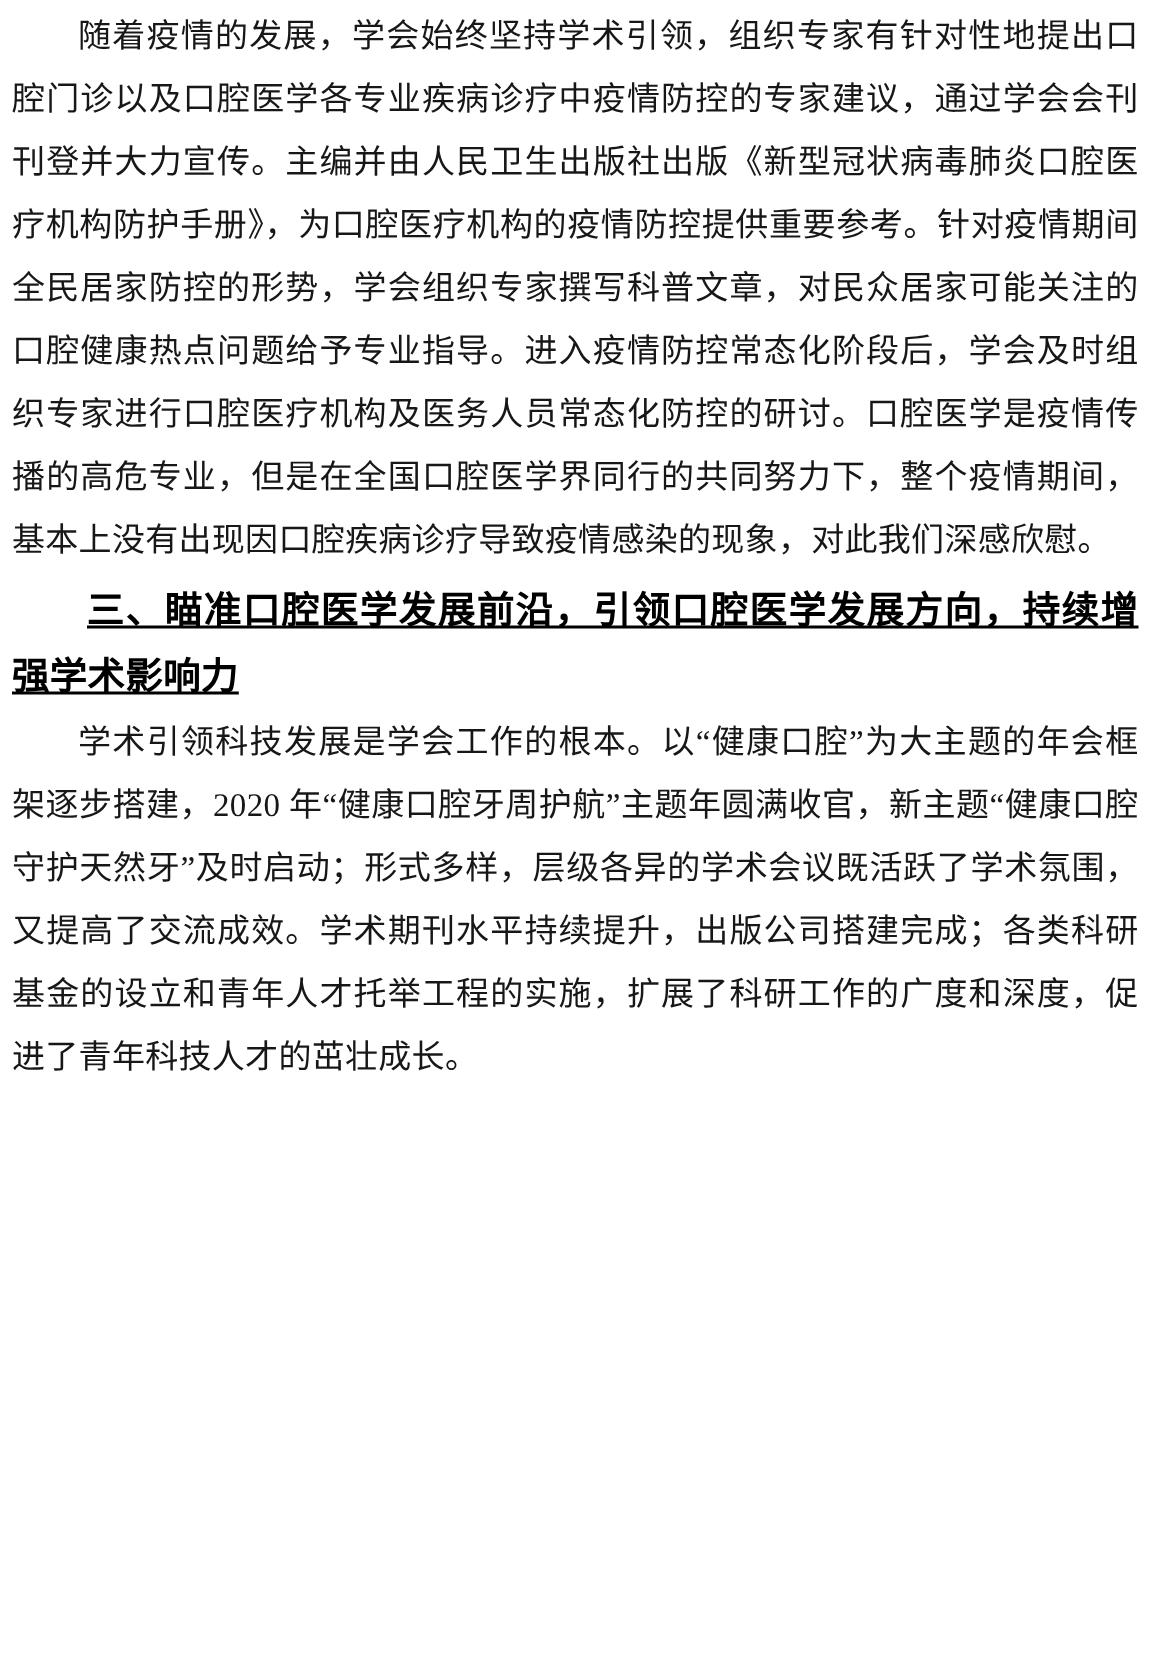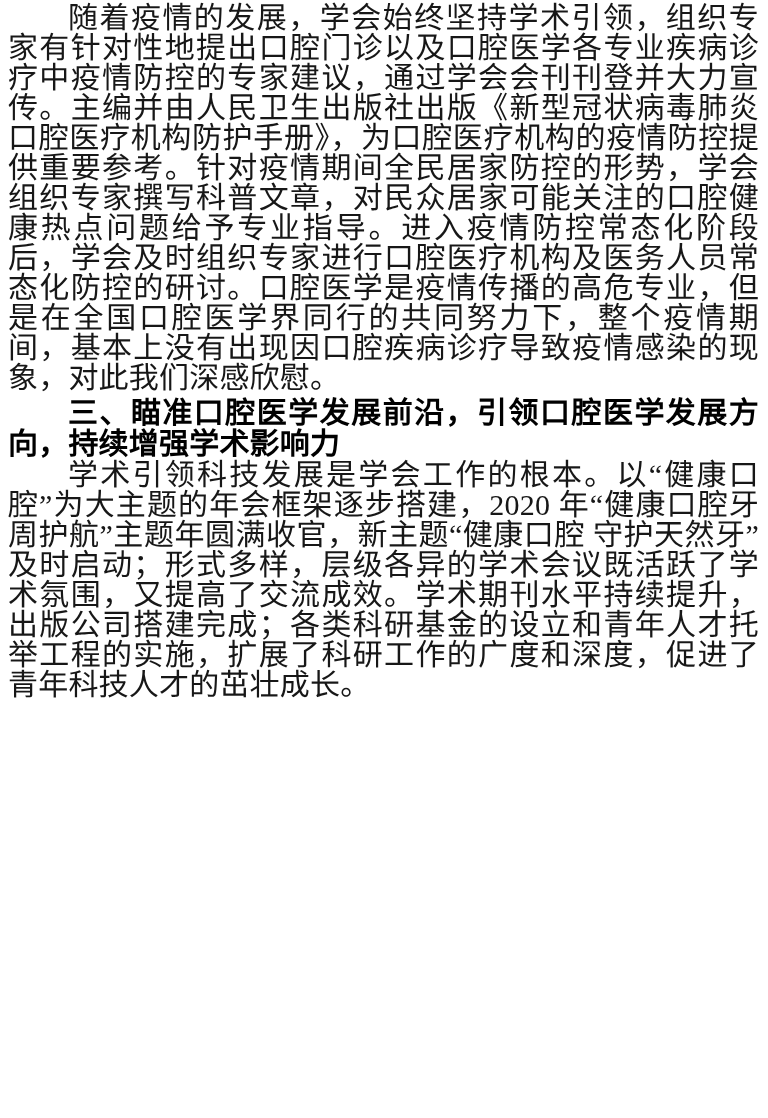--- a/index.html
+++ b/index.html
@@ -15,39 +15,40 @@
   .page {
     box-sizing: border-box;
     width: 768px;
     height: 1118px;
     padding: 3px 9px 0 8px;
     background: #ffffff;
   }
   .body-para {
     margin: 0;
     font-family: "Liberation Serif", "DejaVu Serif", serif;
-    font-size: 30px;
-    line-height: 30px;
+    font-size: 22px;
+    line-height: 42px;
     color: #171717;
     text-align: justify;
     text-justify: inter-character;
     text-indent: 2em;
     letter-spacing: 0.2px;
   }
   .section-heading {
     margin: 4px 0 1px 0;
     font-family: "Liberation Sans", "DejaVu Sans", sans-serif;
     font-weight: bold;
-    font-size: 30px;
-    line-height: 31px;
+    font-size: 25px;
+    line-height: 44px;
     color: #000000;
     text-align: justify;
     text-justify: inter-character;
     text-indent: 2em;
     letter-spacing: 0.2px;
+    text-decoration: underline;
   }
 </style>
 </head>
 <body>
 
 <div class="page">
 
   <p class="body-para">随着疫情的发展，学会始终坚持学术引领，组织专家有针对性地提出口腔门诊以及口腔医学各专业疾病诊疗中疫情防控的专家建议，通过学会会刊刊登并大力宣传。主编并由人民卫生出版社出版《新型冠状病毒肺炎口腔医疗机构防护手册》，为口腔医疗机构的疫情防控提供重要参考。针对疫情期间全民居家防控的形势，学会组织专家撰写科普文章，对民众居家可能关注的口腔健康热点问题给予专业指导。进入疫情防控常态化阶段后，学会及时组织专家进行口腔医疗机构及医务人员常态化防控的研讨。口腔医学是疫情传播的高危专业，但是在全国口腔医学界同行的共同努力下，整个疫情期间，基本上没有出现因口腔疾病诊疗导致疫情感染的现象，对此我们深感欣慰。</p>
 
 

